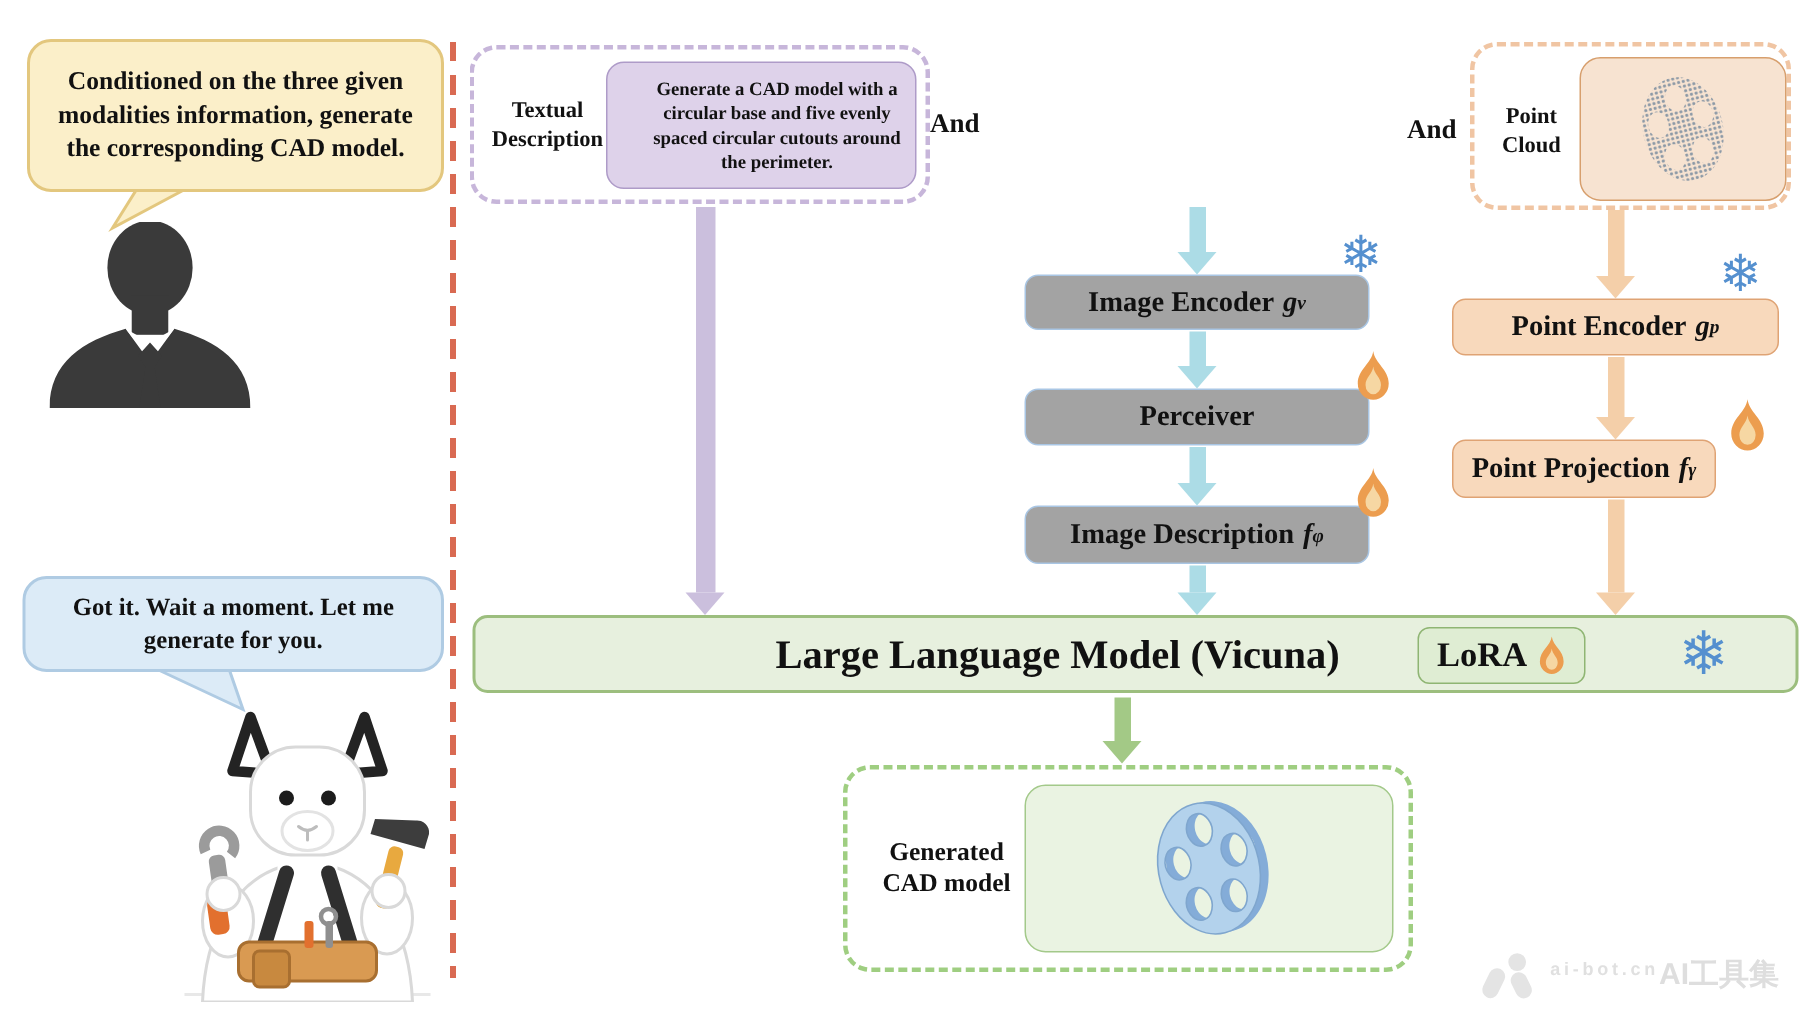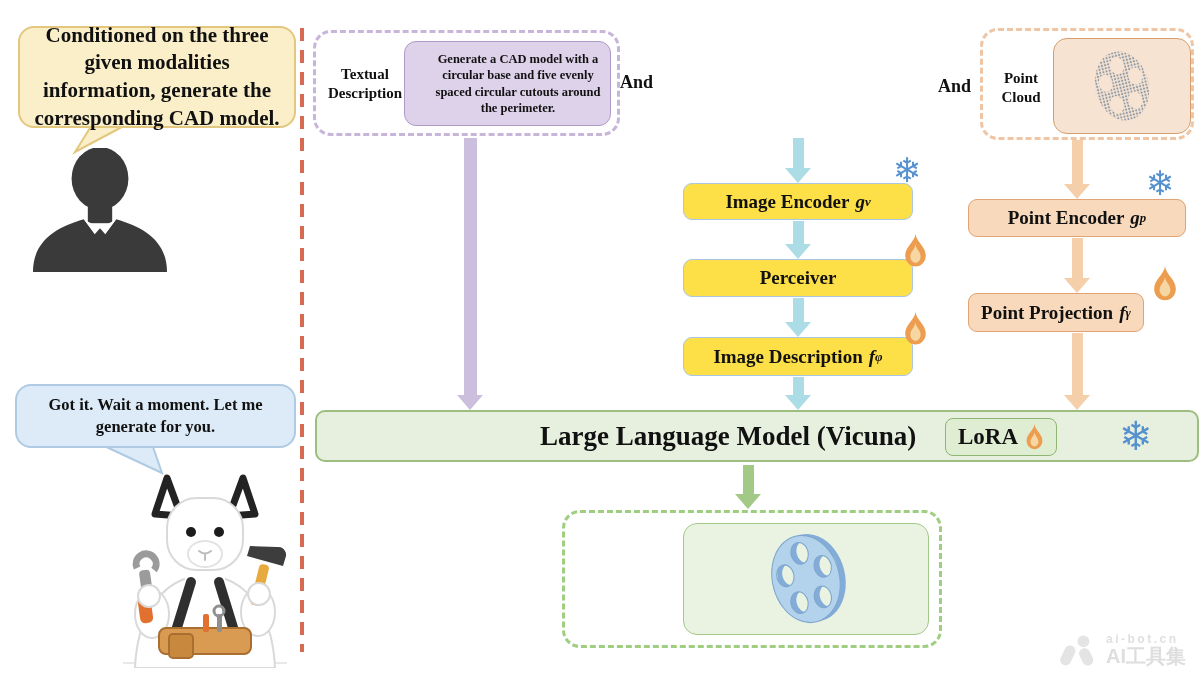--- a/index.html
+++ b/index.html
@@ -8,21 +8,21 @@
     position:relative; width:1200px; height:675px; background:#ffffff;
     font-family:"Liberation Serif", serif; color:#111; overflow:hidden;
   }
   .abs{ position:absolute; }
 
   
   .bubble{
     position:absolute; border-radius:16px; display:flex; align-items:center; justify-content:center;
     text-align:center; font-weight:bold; z-index:2; padding:6px 10px; line-height:1.32;
   }
-  .bubble.user{ background:#FBEFC9; border:2px solid #E3C77E; font-size:21px;text-align:center; }
+  .bubble.user{ background:#FBEFC9; border:2px solid #E3C77E; font-size:17px;text-align:center; }
   .bubble.asst{ background:#DCEBF7; border:2px solid #AFCBE3; font-size:16.5px; }
   .tail{ position:absolute; z-index:1; }
 
   
   .divider{
     position:absolute; width:4px;
     background:repeating-linear-gradient(to bottom,#D96A52 0 13px,transparent 13px 22px);
   }
 
   
@@ -49,59 +49,59 @@
     display:flex; align-items:center; justify-content:center;
   }
 
   .and{ position:absolute; font-weight:bold; font-size:18px; }
 
   
   .fbox{
     position:absolute; border-radius:9px; display:flex; align-items:center; justify-content:center;
     font-weight:bold; font-size:19px; z-index:2;
   }
-  .fbox.blue{ background:#fde047; border:1.5px solid #A9C6E4; }
+  .fbox.blue{ background:#a3a3a3; border:1.5px solid #A9C6E4; }
   .fbox.orange{ background:#F8D9BC; border:1.5px solid #DFA374; }
   .fbox i.sym{ font-style:italic; margin-left:6px; }
   .fbox sub{ font-size:68%; font-style:italic; line-height:0; }
 
   
   .arrow{ position:absolute; width:26px; display:flex; flex-direction:column; align-items:center; z-index:1; }
   .arrow .shaft{ flex:1; width:11px; background:var(--c); }
   .arrow .head{ width:0; height:0; border-left:13px solid transparent; border-right:13px solid transparent; border-top:15px solid var(--c); }
   .arrow.wide .shaft{ width:13px; }
 
   
   .snow{ position:absolute; color:#5590CF; font-weight:bold; z-index:3; font-family:"DejaVu Sans",sans-serif; }
   .flame{ position:absolute; z-index:3; }
 
   
   .llm{
     position:absolute; background:#E7F0DE; border:2px solid #9CBE7E; border-radius:10px; z-index:2;
   }
   .llm-label{
     position:absolute; left:200px; top:0; height:100%; display:flex; align-items:center;
-    font-weight:bold; font-size:27px; white-space:nowrap;margin-left:23px;
+    font-weight:bold; font-size:27px; white-space:nowrap;
   }
   .lora{
     position:absolute; background:#DFEDD3; border:1.5px solid #8FB573; border-radius:8px;
     display:flex; align-items:center; justify-content:center; gap:7px;
     font-weight:bold; font-size:23px; padding:0 12px;
   }
   .lora svg{ display:block; }
 
   
   .outbox{
     background:#EAF3E2; border:1.5px solid #A3C98A; border-radius:14px;
     display:flex; align-items:center; justify-content:center;
   }
 
   
   .wm{ position:absolute; display:flex; align-items:center; gap:8px; font-family:"Liberation Sans",sans-serif; }
-  .wm .col{ display:flex; flex-direction:column; line-height:1.05;justify-content:flex-end; }
+  .wm .col{ display:flex; flex-direction:row; line-height:1.05;justify-content:flex-end; }
   .wm .site{ font-size:12px; font-weight:bold; letter-spacing:2.5px; color:#E0E0E0; }
   .wm .name{ font-size:20px; font-weight:bold; color:#DEDEDE; }
 </style>
 </head>
 <body>
 
 <div class="canvas">
 
   <svg width="0" height="0" style="position:absolute" aria-hidden="true">
     <defs>
@@ -280,20 +280,21 @@
     <div class="lora" style="left:628px; top:6px; height:38px;">
       <span>LoRA</span>
       <svg width="19" height="26" viewBox="0 0 24 32">
           <use href="#flameSym"></use>
         </svg>
     </div>
     <div class="snow" style="left:802px; top:1px; font-size:40px;">❄</div>
   </div>
 
   <div class="group" style="left:562px; top:510px; width:380px; height:138px; border-color:#9FCE81;">
+    <div class="glabel" style="left:14px; top:44px; width:104px; font-size:17px;">Generated CAD model</div>
     <div class="innerbox outbox" style="left:118px; top:10px; width:246px; height:112px;">
       <svg width="106" height="106" viewBox="0 0 60 60">
           <g transform="rotate(-14 30 30)">
         <use href="#wp" fill="#84ACD8" transform="translate(3.2,0)"></use>
         <use href="#wp" fill="#B3D2EC" stroke="#7FA6CE" stroke-width="0.6"></use>
           </g>
         </svg>
     </div>
   </div>
 

